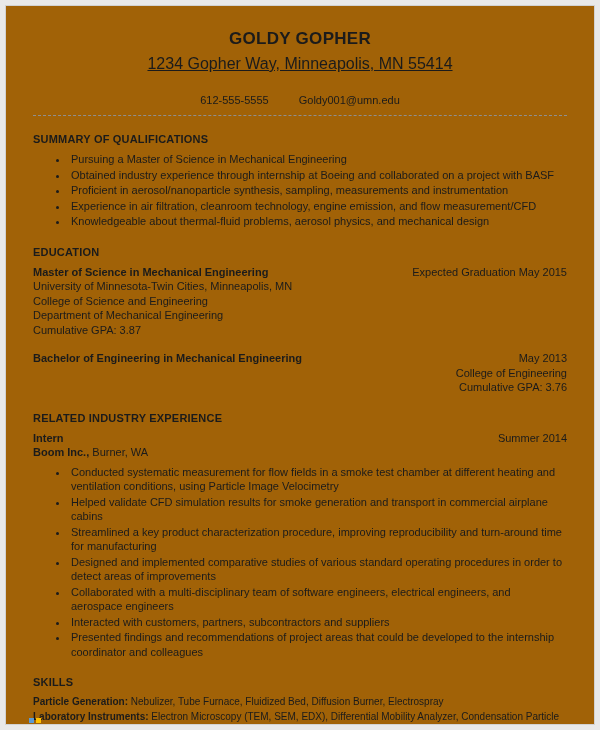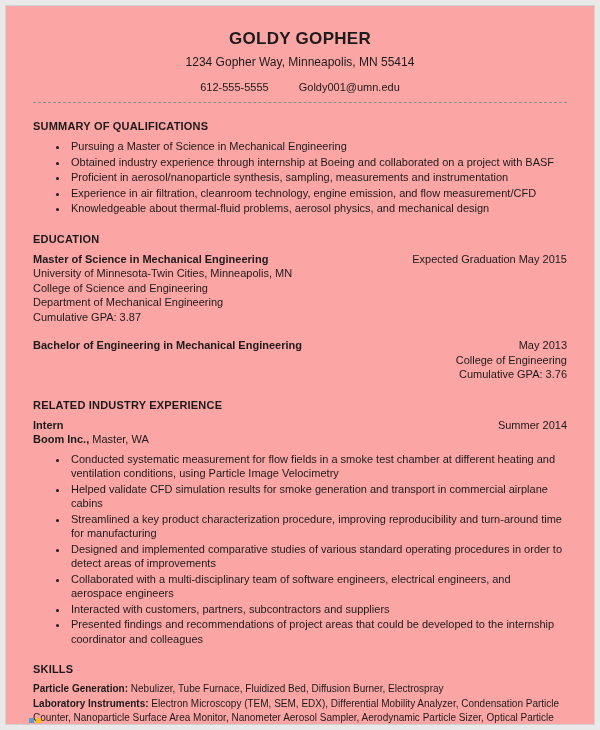--- a/index.html
+++ b/index.html
@@ -11,32 +11,32 @@
   }
   .page {
     width: 600px;
     height: 730px;
     border: 5px solid #e9e9e9;
     outline: 1px solid #d2d2d2;
     outline-offset: -6px;
     padding: 24px 28px 10px 28px;
     overflow: hidden;
     position: relative;
-    background: #fca5a5;
+    background: #a16207;
   }
   .header { text-align: center; }
   .person-name {
     font-size: 17px;
     font-weight: 700;
     letter-spacing: 0.3px;
   }
-  .address-line { font-size: 12px; margin-top: 6px; }
+  .address-line { font-size: 16px; margin-top: 6px; text-decoration: underline; }
   .contact-line {
     font-size: 11px;
-    margin-top: 12px;
+    margin-top: 21px;
     display: flex;
     justify-content: center;
     gap: 30px;
     text-align: center;
   }
   .divider {
     border: none;
     border-top: 1px dashed #8f8f8f;
     margin-top: 9px;
   }
@@ -123,21 +123,21 @@
     </div>
   </div>
 
   <div class="section">
     <div class="section-title">RELATED INDUSTRY EXPERIENCE</div>
     <div class="row">
       <span class="bold line">Intern</span>
       <span class="line">Summer 2014</span>
     </div>
     <div class="line">
-      <span class="bold">Boom Inc.,</span><span> Master, WA</span>
+      <span class="bold">Boom Inc.,</span><span> Burner, WA</span>
     </div>
     <ul class="bullets exp-bullets">
       <li>Conducted systematic measurement for flow fields in a smoke test chamber at different heating and ventilation conditions, using Particle Image Velocimetry</li>
       <li>Helped validate CFD simulation results for smoke generation and transport in commercial airplane cabins</li>
       <li>Streamlined a key product characterization procedure, improving reproducibility and turn-around time for manufacturing</li>
       <li>Designed and implemented comparative studies of various standard operating procedures in order to detect areas of improvements</li>
       <li>Collaborated with a multi-disciplinary team of software engineers, electrical engineers, and aerospace engineers</li>
       <li>Interacted with customers, partners, subcontractors and suppliers</li>
       <li>Presented findings and recommendations of project areas that could be developed to the internship coordinator and colleagues</li>
     </ul>

